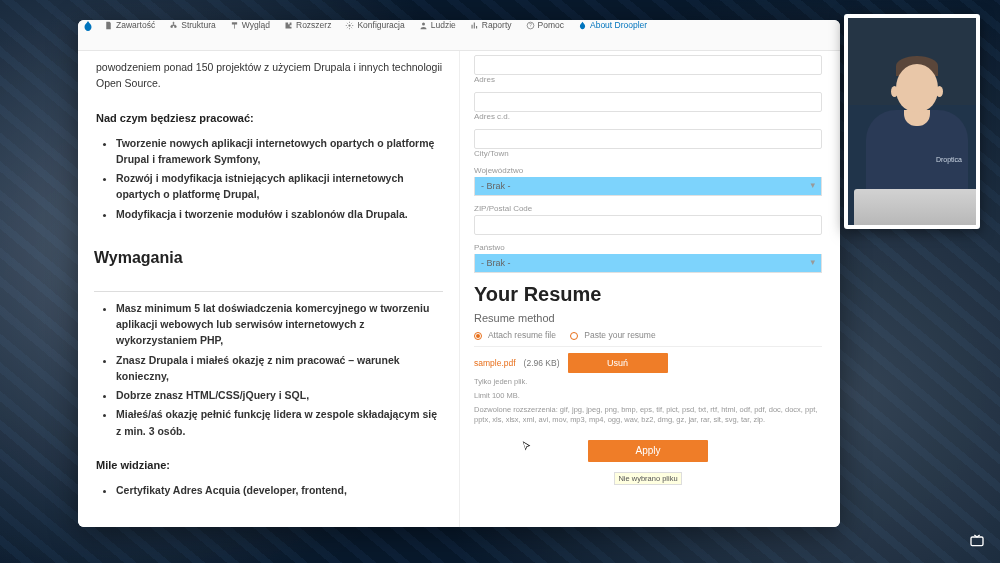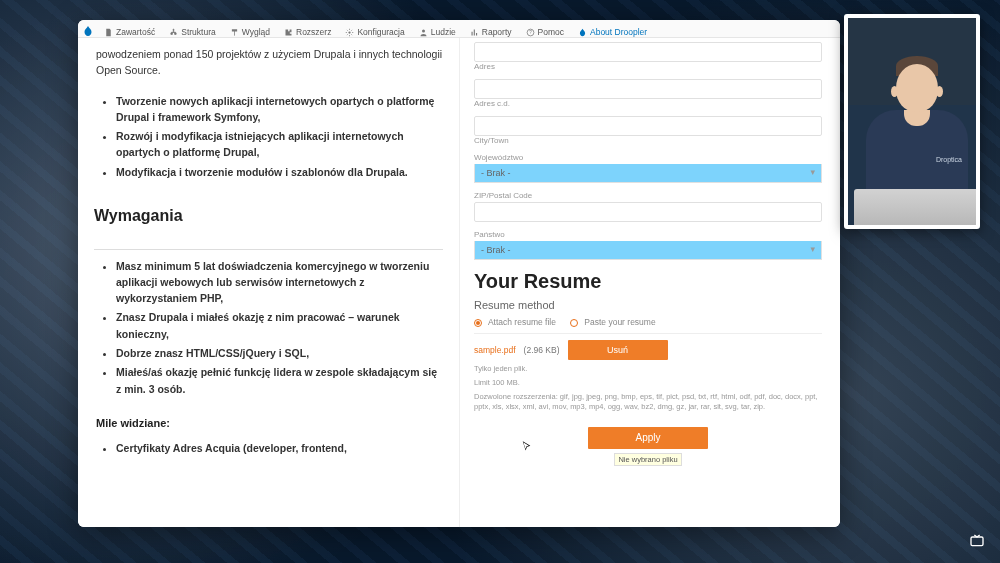--- a/index.html
+++ b/index.html
@@ -29,25 +29,25 @@
     width: 762px; height: 507px;
     background: #fff;
     border-radius: 6px;
     box-shadow: 0 6px 30px rgba(0,0,0,.45);
     display: flex; flex-direction: column;
     overflow: hidden;
   }
 
   
   .admin-bar {
-    height: 18px;
+    height: 31px;
     background: #fafafa;
     border-bottom: 1px solid #e6e6e6;
     display: flex;
-    align-items: flex-end;
+    align-items: flex-start;
     font-size: 8.5px;
     color: #555;
     padding: 0 4px;
     gap: 2px;
   }
   .drupal-drop {
     width: 12px; height: 12px;
     display: flex; align-items: center; justify-content: center;
     color: #0074bd;
     margin-right: 2px;
@@ -133,21 +133,21 @@
   .file-row{display:flex;align-items:center;gap:8px;margin:6px 0 4px 0;}
   .file-name{color:#e86f1a;font-size:8.5px;}
   .file-size{color:#777;font-size:8.5px;}
   .btn{background:#ef7d28;color:#fff;border:none;font-size:9px;height:20px;border-radius:1px;cursor:pointer;}
   .btn.delete{width:100px;}
   .btn.apply{width:120px;height:22px;font-size:10px;display:block;margin:14px auto 0 auto;}
   .meta{font-size:7.5px;color:#999;line-height:1.35;margin-top:4px;}
   .cursor{position:absolute;left:521px;top:440px;width:14px;height:14px;pointer-events:none;}
   .status-tip{
     font-size:7.5px;color:#555;background:#ffffe0;border:1px solid #ddd;
-    padding:1px 3px;display:inline-block;margin:4px auto 0 auto;
+    padding:1px 3px;display:inline-block;margin:10px auto 0 auto;
   }
   .center{ text-align:center; }
 
   
   .webcam{
     position:absolute; right:20px; top:14px;
     width:136px; height:215px;
     border:4px solid #fff; border-radius:3px;
     background: linear-gradient(180deg,#253545 0 42%, #20344a 42% 100%);
     box-shadow:0 3px 14px rgba(0,0,0,.5);
@@ -262,20 +262,21 @@
         </span>
       <span>About Droopler</span>
     </div>
   </div>
 
   <div class="content">
 
     <div class="col-left">
       <p class="intro">powodzeniem ponad 150 projektów z użyciem Drupala i innych technologii Open Source.</p>
 
+      <h3 class="sub">Nad czym będziesz pracować:</h3>
       <ul>
         <li>Tworzenie nowych aplikacji internetowych opartych o platformę Drupal i framework Symfony,</li>
         <li>Rozwój i modyfikacja istniejących aplikacji internetowych opartych o platformę Drupal,</li>
         <li>Modyfikacja i tworzenie modułów i szablonów dla Drupala.</li>
       </ul>
 
       <h2 class="sec">Wymagania</h2>
       <ul>
         <li>Masz minimum 5 lat doświadczenia komercyjnego w tworzeniu aplikacji webowych lub serwisów internetowych z wykorzystaniem PHP,</li>
         <li>Znasz Drupala i miałeś okazję z nim pracować – warunek konieczny,</li>

